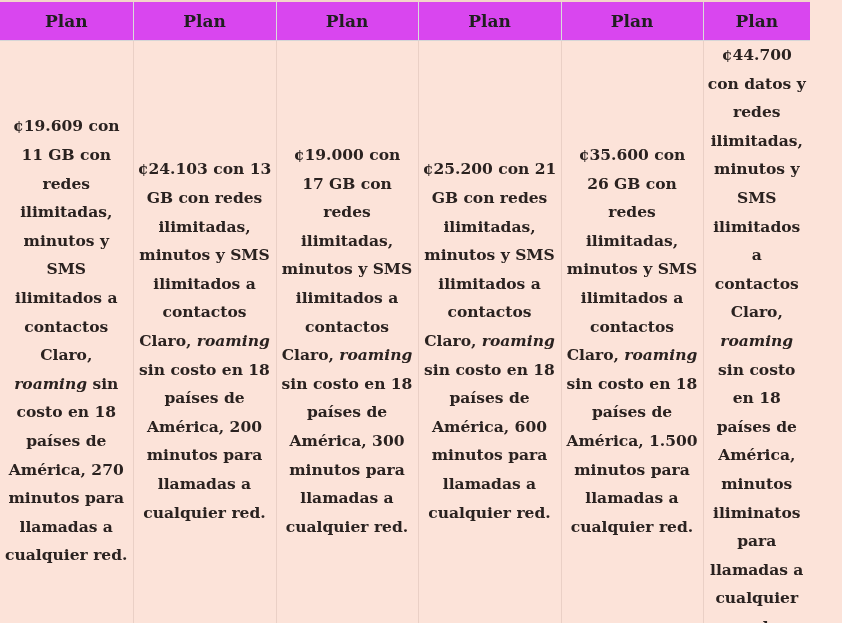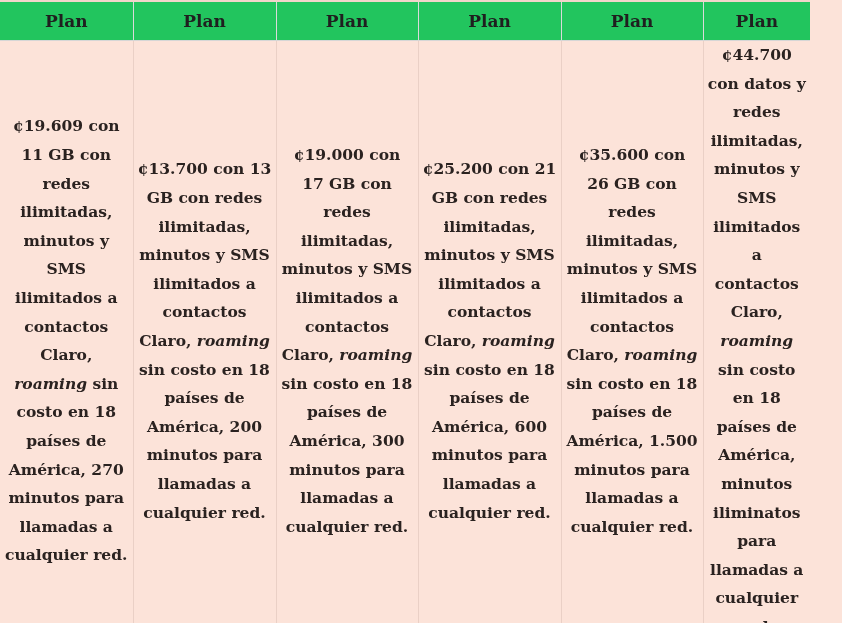--- a/index.html
+++ b/index.html
@@ -27,21 +27,21 @@
     }
     table {
       position: absolute;
       left: 0;
       top: 2px;
       border-collapse: collapse;
       table-layout: fixed;
       width: 810px;
     }
     th {
-      background: #22c55e;
+      background: #d946ef;
       height: 38px;
       font-weight: 900;
       font-size: 17px;
       color: #1f1f1f;
       text-align: center;
       border-right: 1px solid #dadada;
       border-bottom: 1px solid #d6d6d6;
       padding: 0;
     }
     td {
@@ -89,21 +89,21 @@
         <th>Plan</th>
         <th>Plan</th>
       </tr>
     </thead>
     <tbody>
       <tr>
         <td>
           <span>¢19.609 con 11 GB con redes ilimitadas, minutos y SMS ilimitados a contactos Claro, </span><em>roaming</em><span> sin costo en 18 países de América, 270 minutos para llamadas a cualquier red.</span>
         </td>
         <td>
-          <span>¢13.700 con 13 GB con redes ilimitadas, minutos y SMS ilimitados a contactos Claro, </span><em>roaming</em><span> sin costo en 18 países de América, 200 minutos para llamadas a cualquier red.</span>
+          <span>¢24.103 con 13 GB con redes ilimitadas, minutos y SMS ilimitados a contactos Claro, </span><em>roaming</em><span> sin costo en 18 países de América, 200 minutos para llamadas a cualquier red.</span>
         </td>
         <td>
           <span>¢19.000 con 17 GB con redes ilimitadas, minutos y SMS ilimitados a contactos Claro, </span><em>roaming</em><span> sin costo en 18 países de América, 300 minutos para llamadas a cualquier red.</span>
         </td>
         <td>
           <span>¢25.200 con 21 GB con redes ilimitadas, minutos y SMS ilimitados a contactos Claro, </span><em>roaming</em><span> sin costo en 18 países de América, 600 minutos para llamadas a cualquier red.</span>
         </td>
         <td>
           <span>¢35.600 con 26 GB con redes ilimitadas, minutos y SMS ilimitados a contactos Claro, </span><em>roaming</em><span> sin costo en 18 países de América, 1.500 minutos para llamadas a cualquier red.</span>
         </td>

